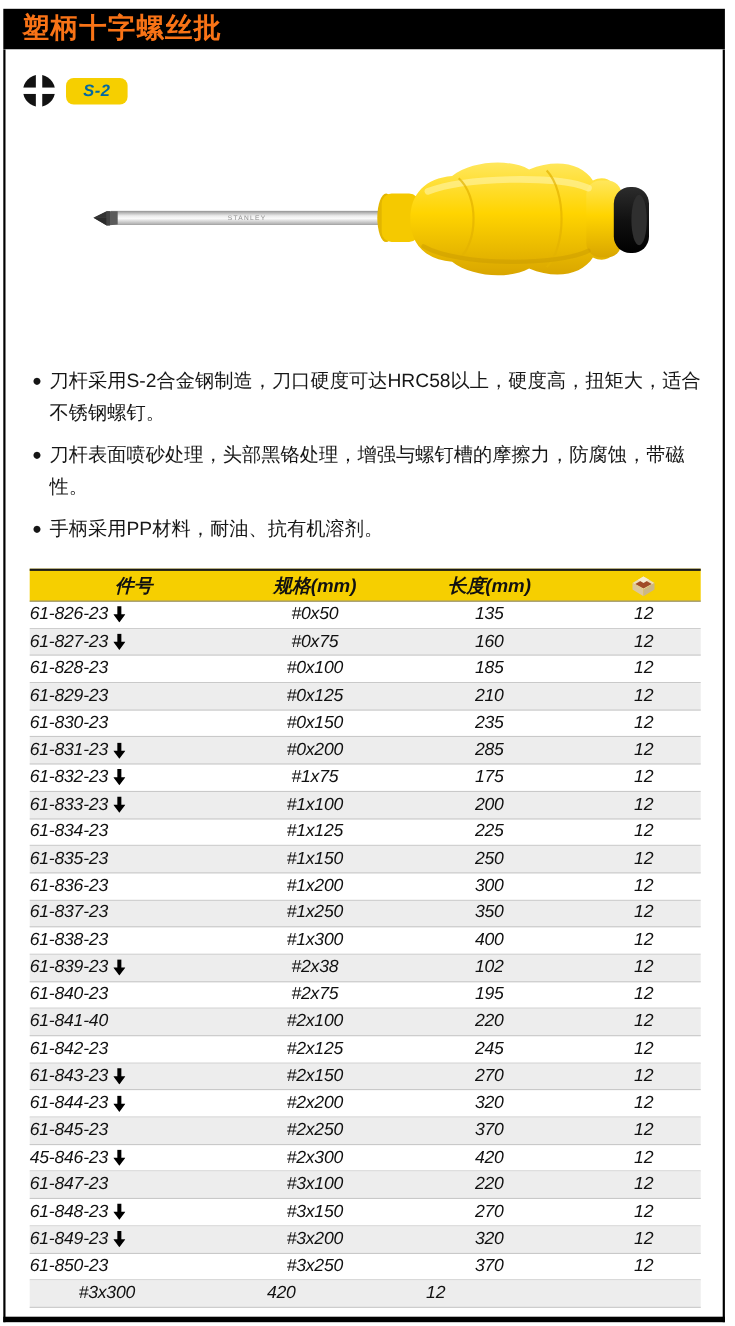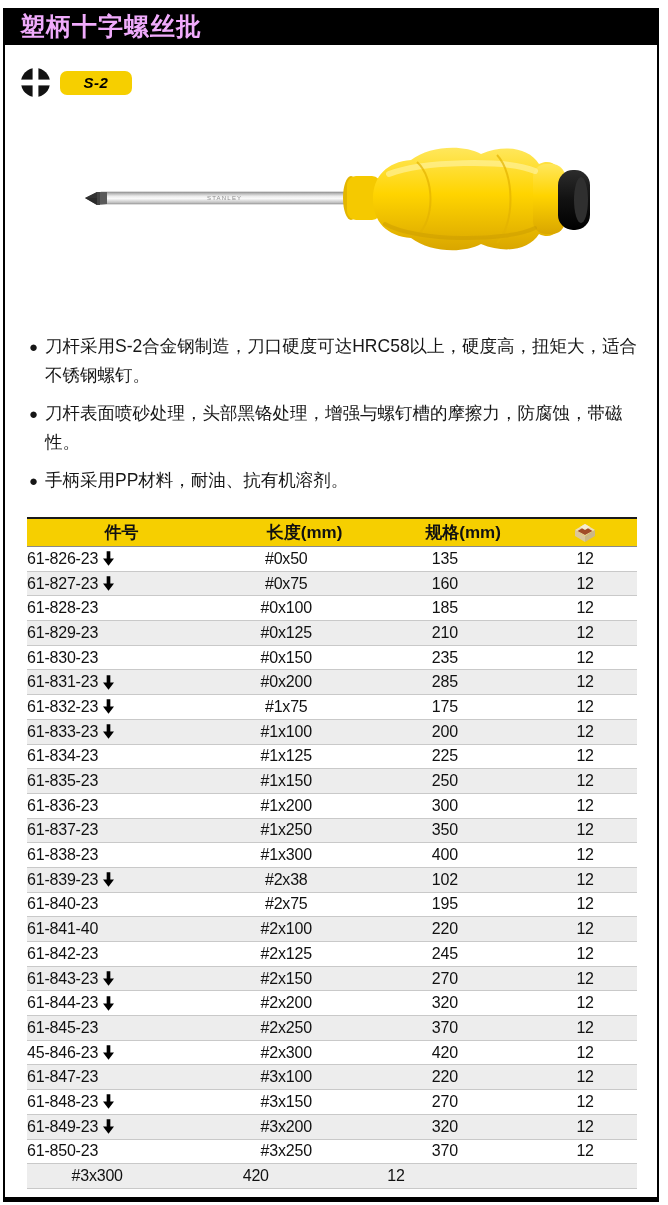--- a/index.html
+++ b/index.html
@@ -8,41 +8,41 @@
     --ink:#111;
   }
   *{box-sizing:border-box;}
   html,body{margin:0;padding:0;}
   body{
     width:668px;height:1205px;position:relative;background:#fff;
     font-family:"Liberation Sans", sans-serif;color:var(--ink);
   }
   .title-bar{
     position:absolute;left:3px;top:8px;width:656px;height:37px;
-    background:#000;color:#f0abfc;font-size:25px;font-weight:bold;
+    background:#000;color:#f97316;font-size:25px;font-weight:bold;
     line-height:37px;padding-left:17px;letter-spacing:1px;
   }
   .content{
     position:absolute;left:3px;top:45px;width:656px;height:1157px;
     border-left:2px solid #000;border-right:2px solid #000;border-bottom:5px solid #000;
     background:#fff;overflow:hidden;
   }
   .badge-row{margin:22px 0 0 15px;display:flex;align-items:center;gap:9px;height:31px;}
   .phillips{width:31px;height:31px;display:block;}
   .s2-badge{
-    width:72px;height:24px;background:var(--yellow);border-radius:7px;
-    font-weight:bold;font-style:italic;font-size:15px;color:#000000;
+    width:56px;height:24px;background:var(--yellow);border-radius:7px;
+    font-weight:bold;font-style:italic;font-size:15px;color:#0369a1;
     display:flex;align-items:center;justify-content:center;letter-spacing:.5px;
   }
   .product{position:relative;height:200px;margin-top:34px;}
   .tool{position:absolute;left:72px;top:0;}
   .features{list-style:none;margin:0 18px 0 24px;padding:0;}
   .features li{display:flex;font-size:17.5px;line-height:29px;margin-bottom:9px;color:#161616;}
   .features .bullet{width:16px;flex:none;font-size:15px;}
-  .spec-table{margin:22px 20px 0 22px;}
+  .spec-table{margin:22px 20px 0 22px;font-style:italic;}
   .thead{
     display:flex;align-items:center;height:30px;background:var(--yellow);
     border-top:2px solid #1a1a1a;border-bottom:1px solid #8a8a8a;
     font-weight:bold;font-size:17px;
   }
   .trow{display:flex;align-items:center;height:24.7px;border-bottom:1px solid #c9c9c9;font-size:16px;}
   .trow.alt{background:var(--row-alt);}
   .td,.th{text-align:center;}
   .c1{width:31%;}.c2{width:23%;}.c3{width:29%;}.c4{width:17%;}
   .td.c1{display:flex;justify-content:flex-start;align-items:center;gap:5px;}
@@ -126,22 +126,22 @@
       </li>
     <li>
         <span class="bullet">●</span>
         <span>手柄采用PP材料，耐油、抗有机溶剂。</span>
       </li>
   </ul>
 
   <div class="spec-table">
     <div class="thead">
       <div class="th c1">件号</div>
+      <div class="th c2">规格(mm)</div>
       <div class="th c3">长度(mm)</div>
-      <div class="th c2">规格(mm)</div>
       <div class="th c4">
         <svg class="carton" viewBox="0 0 24 20">
           <polygon points="12,1 22,7 12,13 2,7" fill="#EBDCB8"></polygon>
           <polygon points="12,3.5 19.5,8 12,12 4.5,8" fill="#A14B28"></polygon>
           <polygon points="12,1 17,4 12,7 7,4" fill="#F6ECD2"></polygon>
           <polygon points="2,7 12,13 12,19 2,13" fill="#DCC79C"></polygon>
           <polygon points="22,7 12,13 12,19 22,13" fill="#CBB687"></polygon>
         </svg>
       </div>
     </div>

